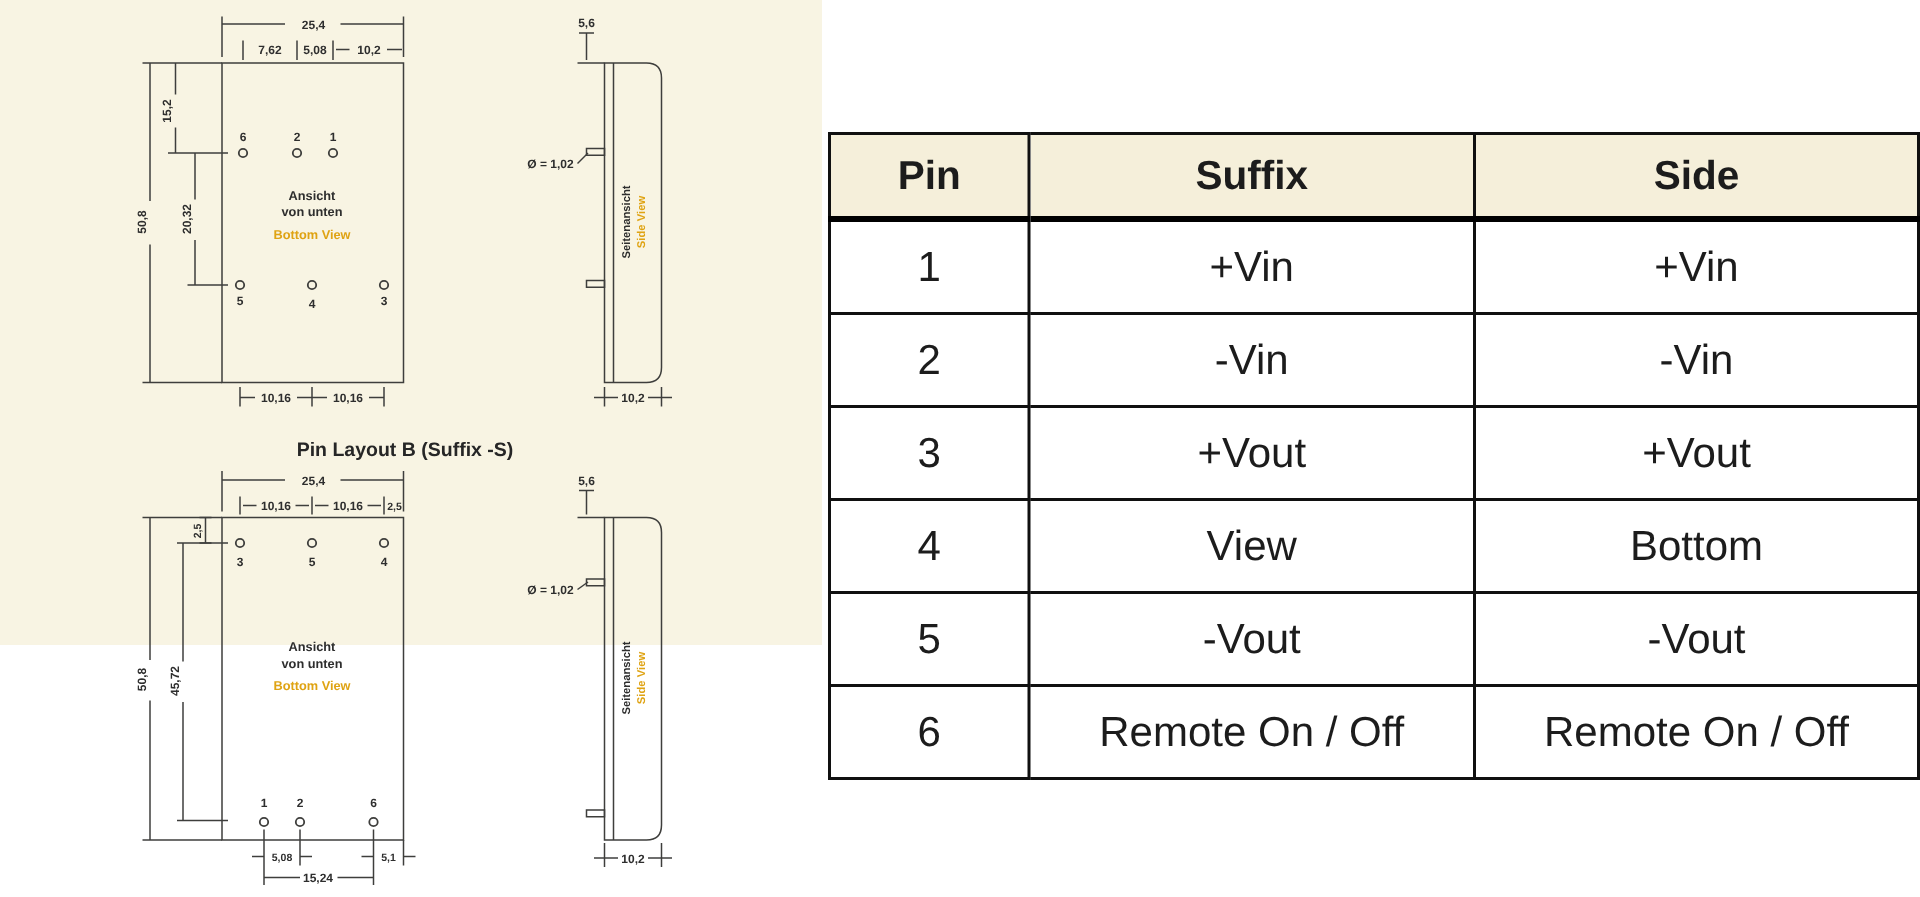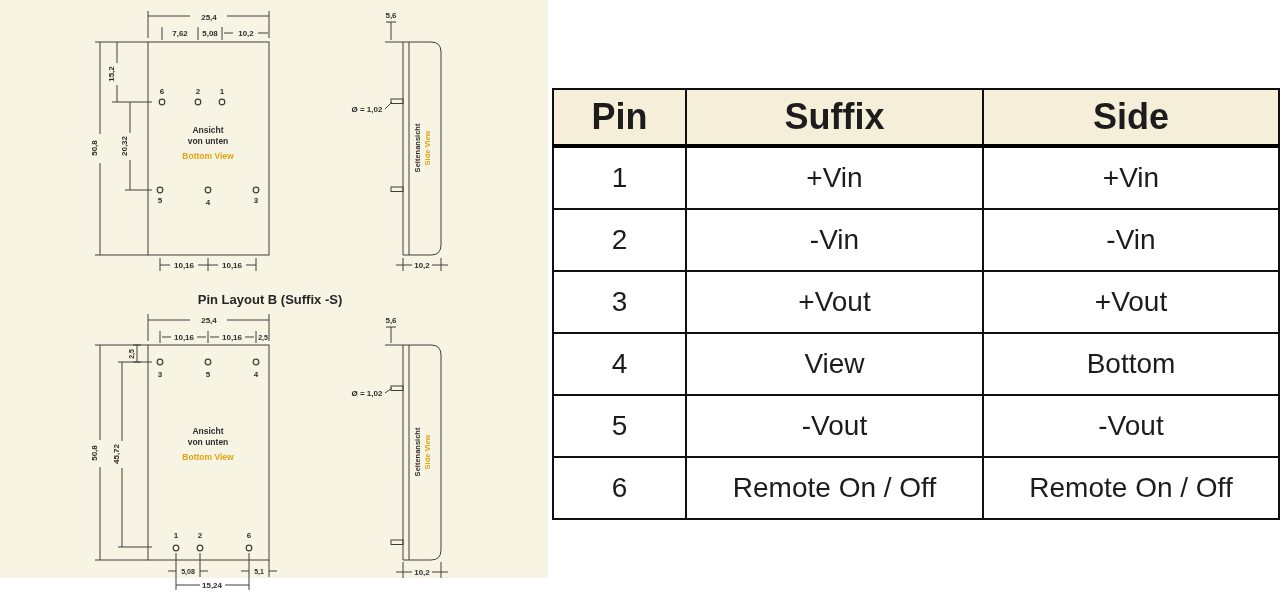--- a/index.html
+++ b/index.html
@@ -1,39 +1,39 @@
 <!DOCTYPE html>
 <html><head>
 <meta charset="utf-8">
 <style>
   html,body{margin:0;padding:0;}
   .canvas{position:relative;width:1280px;height:598px;background:#ffffff;overflow:hidden;
           font-family:"Liberation Sans",sans-serif;}
-  .left-panel{position:absolute;left:0;top:0;width:548px;height:578px;background:#f8f4e3;}
+  .left-panel{position:absolute;left:0;top:0;width:548px;height:430px;background:#f8f4e3;}
   .right-panel{position:absolute;left:548px;top:0;width:732px;height:598px;background:#ffffff;}
 
   
   .ln line,.ln rect,.ln path{stroke:#3e3e3c;fill:none;stroke-width:1;}
   .ln circle{stroke:#3e3e3c;fill:none;stroke-width:1.2;}
   svg text{font-family:"Liberation Sans",sans-serif;fill:#2e2e2e;stroke:none;}
   .dim{font-size:8px;font-weight:bold;text-anchor:middle;}
   .dim-s{font-size:7px;font-weight:bold;text-anchor:middle;}
   .pinnum{font-size:8px;font-weight:bold;text-anchor:middle;}
   .cap-de{font-size:8.5px;font-weight:bold;text-anchor:middle;fill:#2e2e2e;}
   .cap-en{font-size:8.5px;font-weight:bold;text-anchor:middle;fill:#dfa313;}
   .cap-v-de{font-size:7.5px;font-weight:bold;text-anchor:middle;fill:#2e2e2e;}
   .cap-v-en{font-size:7.5px;font-weight:bold;text-anchor:middle;fill:#dfa313;}
   .sec-title{font-size:13px;font-weight:bold;text-anchor:middle;fill:#262626;}
 
   
   .pin-table{position:absolute;left:4px;top:88px;width:726px;border-collapse:collapse;
              table-layout:fixed;color:#1c1c1c;}
   .pin-table th,.pin-table td{border:2px solid #101010;text-align:center;vertical-align:middle;
              overflow:hidden;white-space:nowrap;}
-  .pin-table th{background:#f5efda;font-weight:bold;font-size:36px;height:52px;
+  .pin-table th{background:#f5efda;font-weight:bold;font-size:27px;height:52px;
              border-bottom:4px solid #000;}
   .pin-table td{font-size:28px;height:58px;}
   .col-pin{width:133px;}
   .col-single{width:297px;}
   .col-dual{width:296px;}
 </style>
 </head>
 <body>
 
 <div class="canvas">

